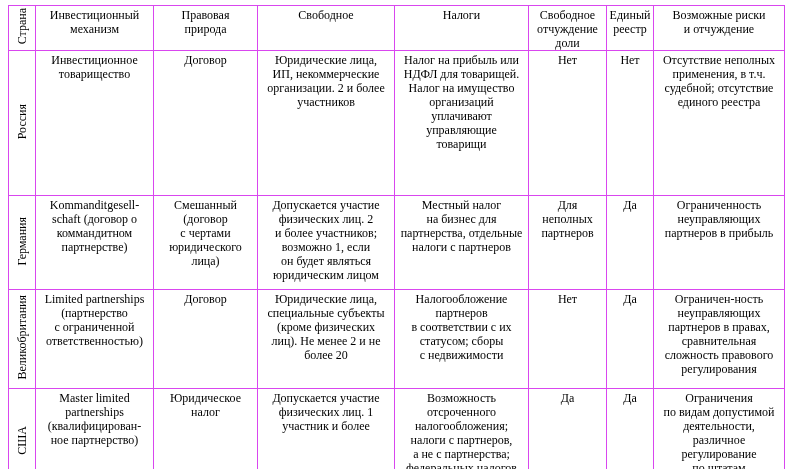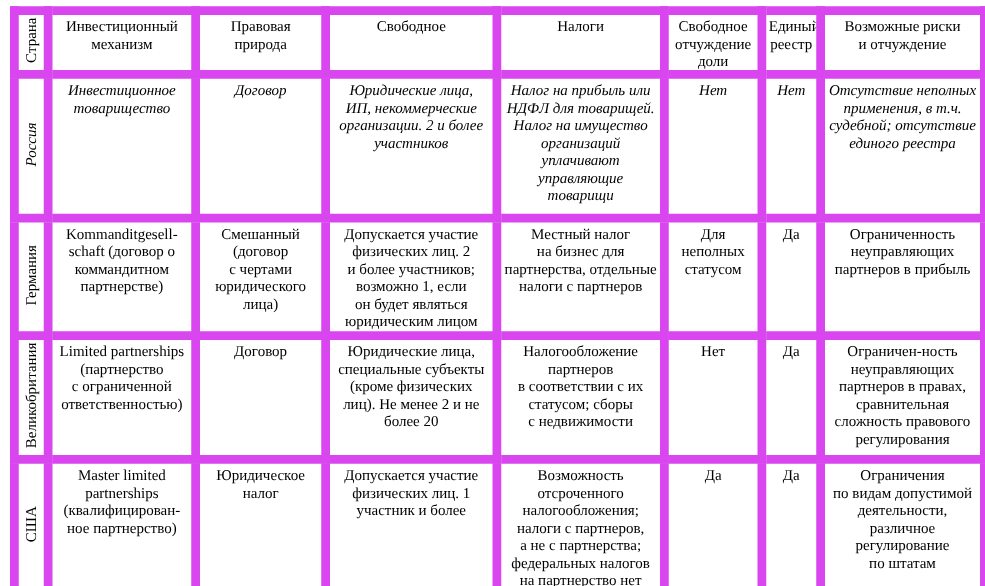--- a/index.html
+++ b/index.html
@@ -18,21 +18,21 @@
   }
   table.cmp {
     position: absolute;
     left: 8px;
     top: 5px;
     width: 776px;
     border-collapse: collapse;
     table-layout: fixed;
   }
   table.cmp th, table.cmp td {
-    border: 7px solid #d946ef;
+    border: 1px solid #d946ef;
     font-size: 12px;
     line-height: 14px;
     font-weight: normal;
     text-align: center;
     vertical-align: top;
     padding: 2px 2px 0 2px;
     white-space: pre-line;
     overflow: hidden;
   }
   
@@ -43,21 +43,21 @@
   }
   .vert {
     display: inline-block;
     writing-mode: vertical-rl;
     transform: rotate(180deg);
     white-space: nowrap;
     font-size: 12px;
     line-height: 14px;
   }
   tr.rh  { height: 43px; }
-  tr.r0  { height: 115px; font-style: italic; }
+  tr.r0  { height: 145px; }
   tr.r1  { height: 94px; }
   tr.r2  { height: 99px; }
   tr.r3  { height: 106px; }
 </style>
 </head>
 <body>
 
 <div class="page">
   <table class="cmp">
     <colgroup>
@@ -128,21 +128,21 @@
 и более участников;
 возможно 1, если
 он будет являться
 юридическим лицом</td>
         <td>Местный налог
 на бизнес для
 партнерства, отдельные
 налоги с партнеров</td>
         <td>Для
 неполных
-статусом</td>
+партнеров</td>
         <td>Да</td>
         <td>Ограниченность
 неуправляющих
 партнеров в прибыль</td>
       </tr>
       <tr class="r2">
         <td class="country"><span class="vert">Великобритания</span></td>
         <td>Limited partnerships
 (партнерство
 с ограниченной

